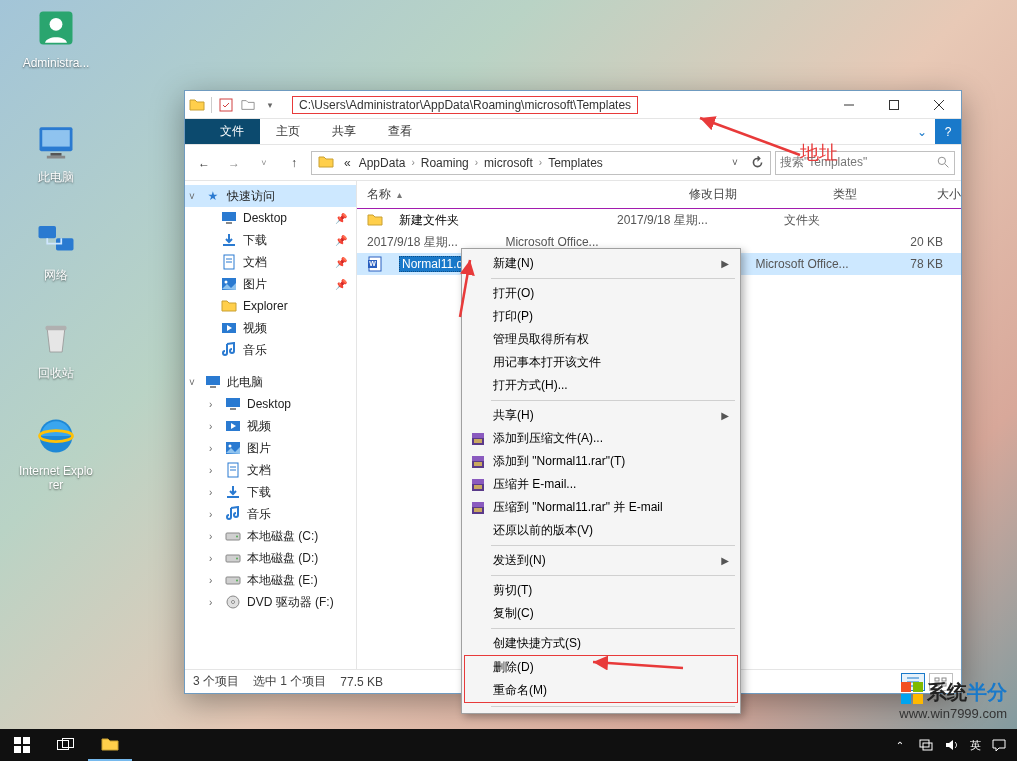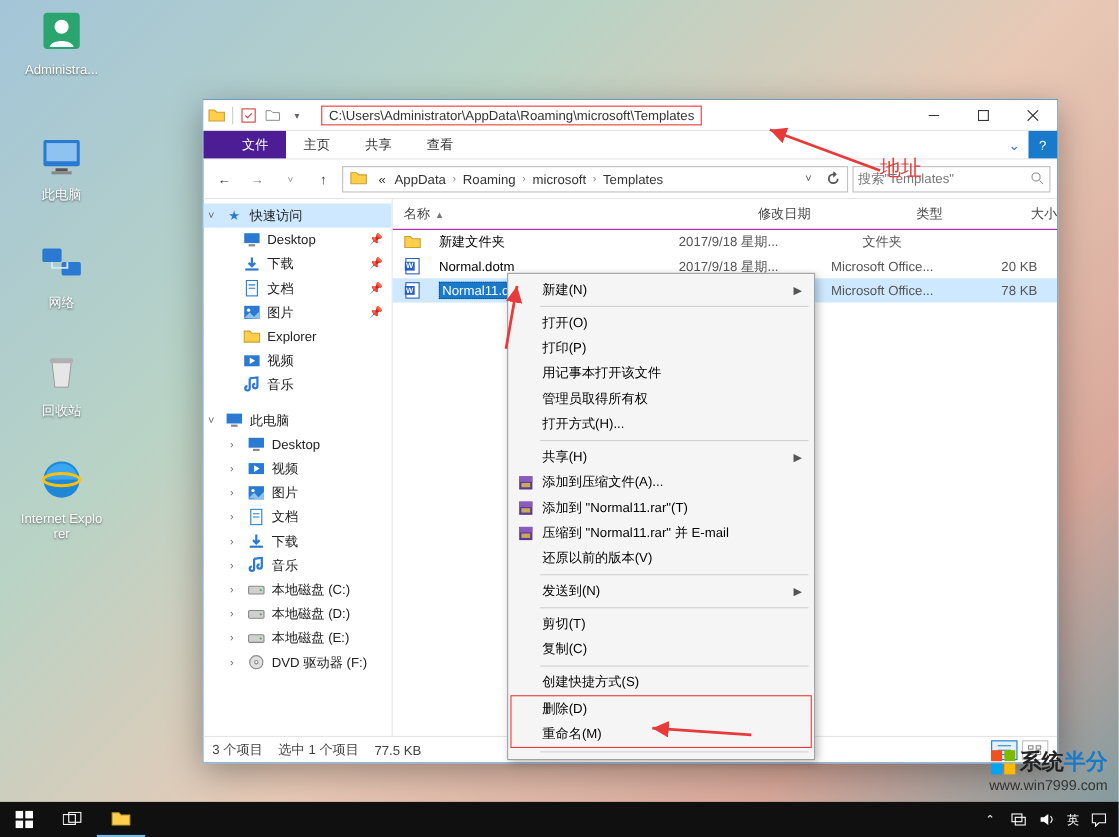--- a/index.html
+++ b/index.html
@@ -24,21 +24,21 @@
   .titlebar { height:28px; background:#fff; display:flex; align-items:center; border-bottom:1px solid #e5e5e5; }
   .titlebar .qat { display:flex; align-items:center; padding:0 4px; gap:6px; }
   .qat .qicon { width:16px; height:16px; display:flex; align-items:center; justify-content:center; }
   .titlebar .title { margin-left:10px; font-size:12px; color:#333; flex:0 0 auto; border:1px solid #e83a3a; padding:1px 6px; }
   .titlebar .spacer { flex:1; }
   .winbtns { display:flex; }
   .winbtn { width:45px; height:28px; display:flex; align-items:center; justify-content:center; color:#333; }
   
   .ribbon { height:26px; display:flex; align-items:stretch; border-bottom:1px solid #e5e5e5; }
   .ribbon .tab { display:flex; align-items:center; padding:0 16px; font-size:12px; color:#333; }
-  .ribbon .tab.file { background:#4c1d95; color:#fff;padding-left:35px; }
+  .ribbon .tab.file { background:#0c4a6e; color:#fff;padding-left:35px; }
   .ribbon .collapse { margin-left:auto; width:26px; display:flex; align-items:center; justify-content:center; color:#1979ca; }
   .ribbon .help { width:26px; display:flex; align-items:center; justify-content:center; background:#1979ca; color:#fff; }
   
   .navbar { height:36px; display:flex; align-items:center; padding:4px 6px; gap:4px; border-bottom:1px solid #e5e5e5; }
   .navbtn { width:26px; height:26px; display:flex; align-items:center; justify-content:center; color:#888; }
   .navbtn.enabled { color:#333; }
   .address { flex:1; height:24px; border:1px solid #c0c0c0; display:flex; align-items:center; padding:0 2px; }
   .address .folder { width:18px; height:18px; margin:0 4px; }
   .crumb { padding:0 4px; font-size:12px; color:#333; }
   .crumb-sep { color:#888; font-size:10px; padding:0 2px; }
@@ -468,30 +468,20 @@
                   <path d="M1 3h5l2 2h7v8H1z" fill="#ffcf4b" stroke="#c9a032"></path>
                 </svg>
               </span>
               <span>新建文件夹</span>
             </div>
             <div class="cell date">2017/9/18 星期...</div>
             <div class="cell type">文件夹</div>
             <div class="cell size"></div>
           </div>
           <div class="row">
-            <div class="cell name">
-              <span class="fileicon">
-                <svg width="16" height="16" viewBox="0 0 16 16">
-                  <rect x="2" y="1" width="12" height="14" fill="#fff" stroke="#2a5fbf"></rect>
-                  <rect x="1" y="4" width="9" height="8" fill="#2a5fbf"></rect>
-                  <text x="5.5" y="10" font-size="7" fill="#fff" text-anchor="middle" font-weight="bold">W</text>
-                </svg>
-              </span>
-              <span>Normal.dotm</span>
-            </div>
             <div class="cell date">2017/9/18 星期...</div>
             <div class="cell type">Microsoft Office...</div>
             <div class="cell size">20 KB</div>
           </div>
           <div class="row selected">
             <div class="cell name">
               <span class="fileicon">
                 <svg width="16" height="16" viewBox="0 0 16 16">
                   <rect x="2" y="1" width="12" height="14" fill="#fff" stroke="#2a5fbf"></rect>
                   <rect x="1" y="4" width="9" height="8" fill="#2a5fbf"></rect>
@@ -538,24 +528,24 @@
       <span class="sub-arrow">▶</span>
     </div>
     <div class="cm-sep"></div>
     <div class="cm-item">
       <span>打开(O)</span>
     </div>
     <div class="cm-item">
       <span>打印(P)</span>
     </div>
     <div class="cm-item">
+      <span>管理员取得所有权</span>
+    </div>
+    <div class="cm-item">
       <span>用记事本打开该文件</span>
-    </div>
-    <div class="cm-item">
-      <span>管理员取得所有权</span>
     </div>
     <div class="cm-item">
       <span>打开方式(H)...</span>
     </div>
     <div class="cm-sep"></div>
     <div class="cm-item">
       <span>共享(H)</span>
       <span class="sub-arrow">▶</span>
     </div>
     <div class="cm-item">
@@ -570,20 +560,30 @@
     </div>
     <div class="cm-item">
       <span class="cm-icon">
         <svg width="16" height="16" viewBox="0 0 16 16">
           <rect x="2" y="2" width="12" height="12" fill="#5a3a8a"></rect>
           <rect x="2" y="2" width="12" height="5" fill="#8a5abf"></rect>
           <rect x="4" y="8" width="8" height="4" fill="#c9a860"></rect>
         </svg>
       </span>
       <span>添加到 "Normal11.rar"(T)</span>
+    </div>
+    <div class="cm-item">
+      <span class="cm-icon">
+        <svg width="16" height="16" viewBox="0 0 16 16">
+          <rect x="2" y="2" width="12" height="12" fill="#5a3a8a"></rect>
+          <rect x="2" y="2" width="12" height="5" fill="#8a5abf"></rect>
+          <rect x="4" y="8" width="8" height="4" fill="#c9a860"></rect>
+        </svg>
+      </span>
+      <span>压缩并 E-mail...</span>
     </div>
     <div class="cm-item">
       <span class="cm-icon">
         <svg width="16" height="16" viewBox="0 0 16 16">
           <rect x="2" y="2" width="12" height="12" fill="#5a3a8a"></rect>
           <rect x="2" y="2" width="12" height="5" fill="#8a5abf"></rect>
           <rect x="4" y="8" width="8" height="4" fill="#c9a860"></rect>
         </svg>
       </span>
       <span>压缩到 "Normal11.rar" 并 E-mail</span>

